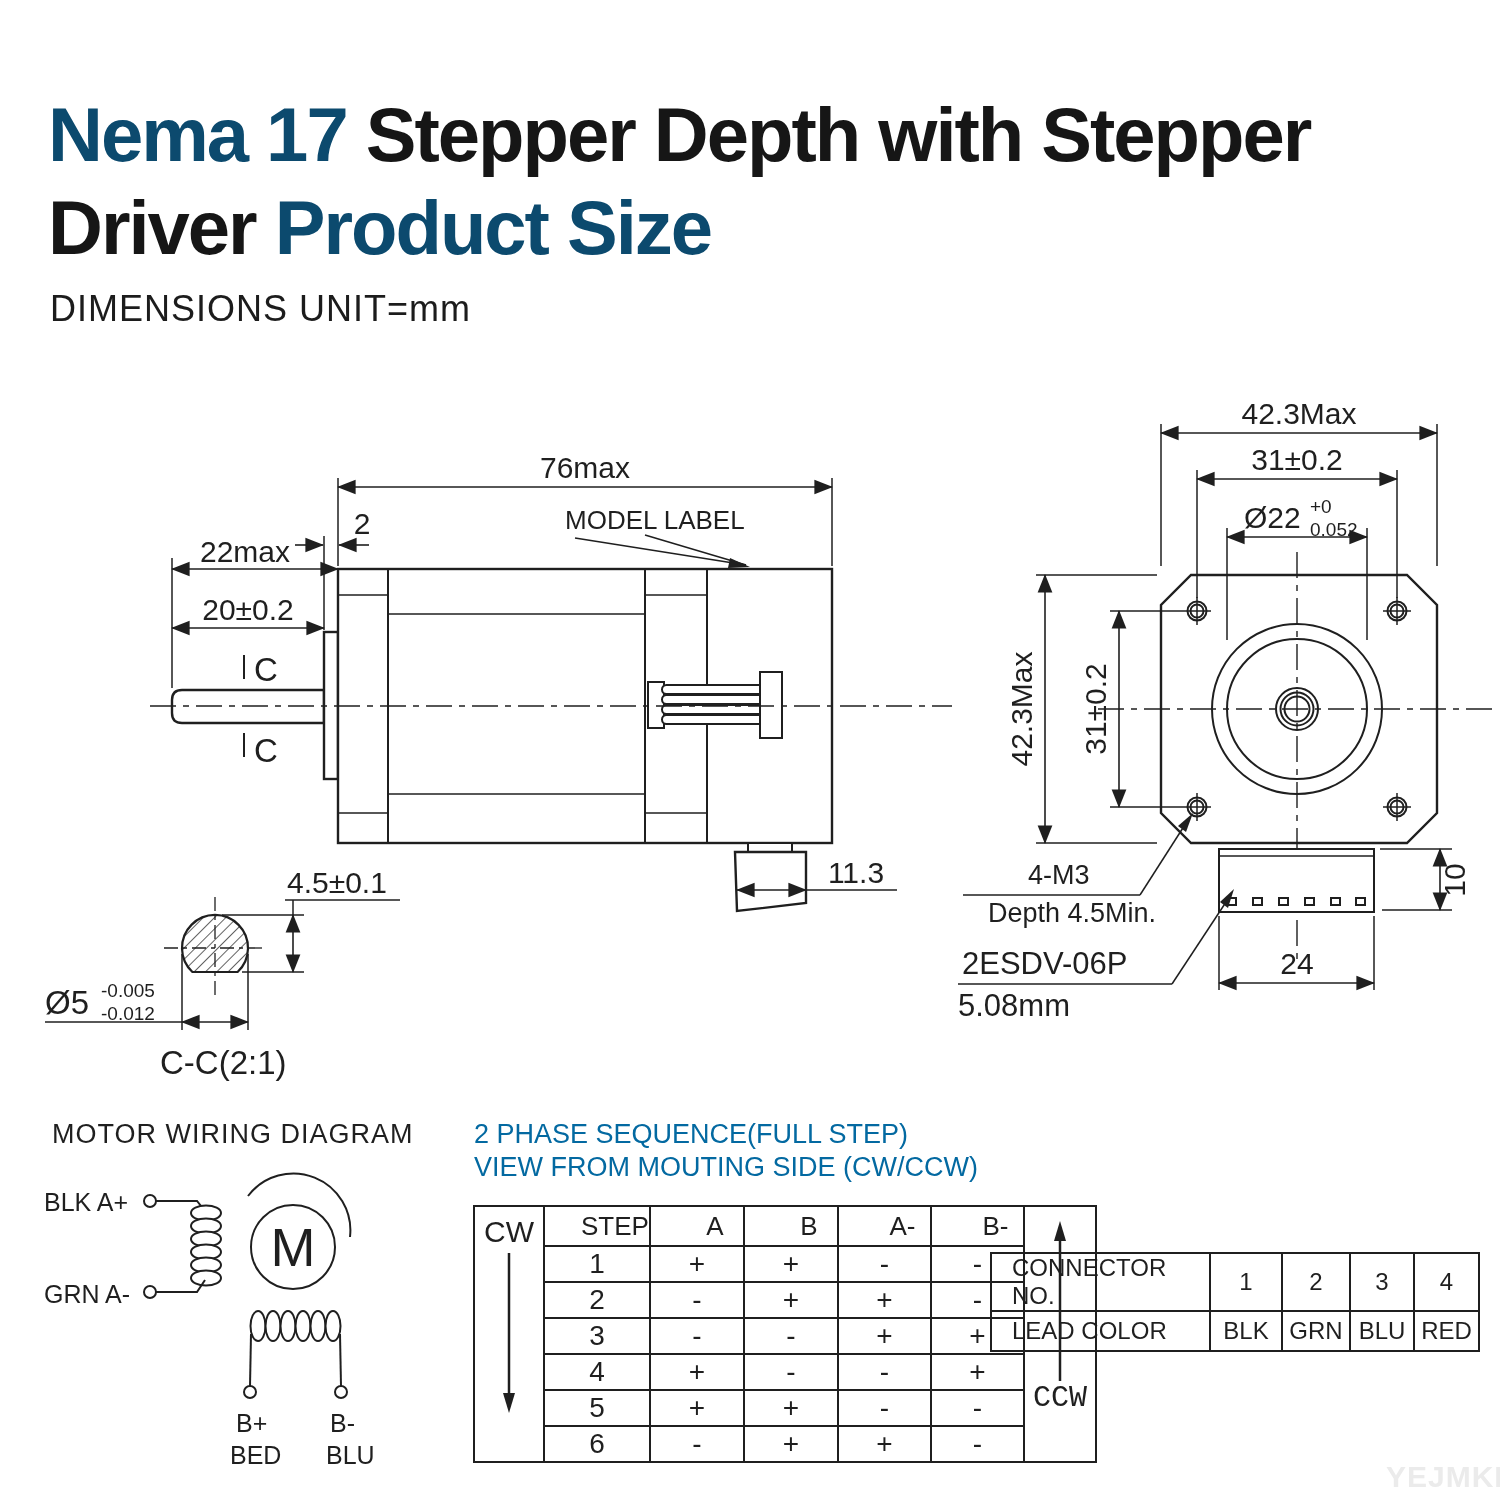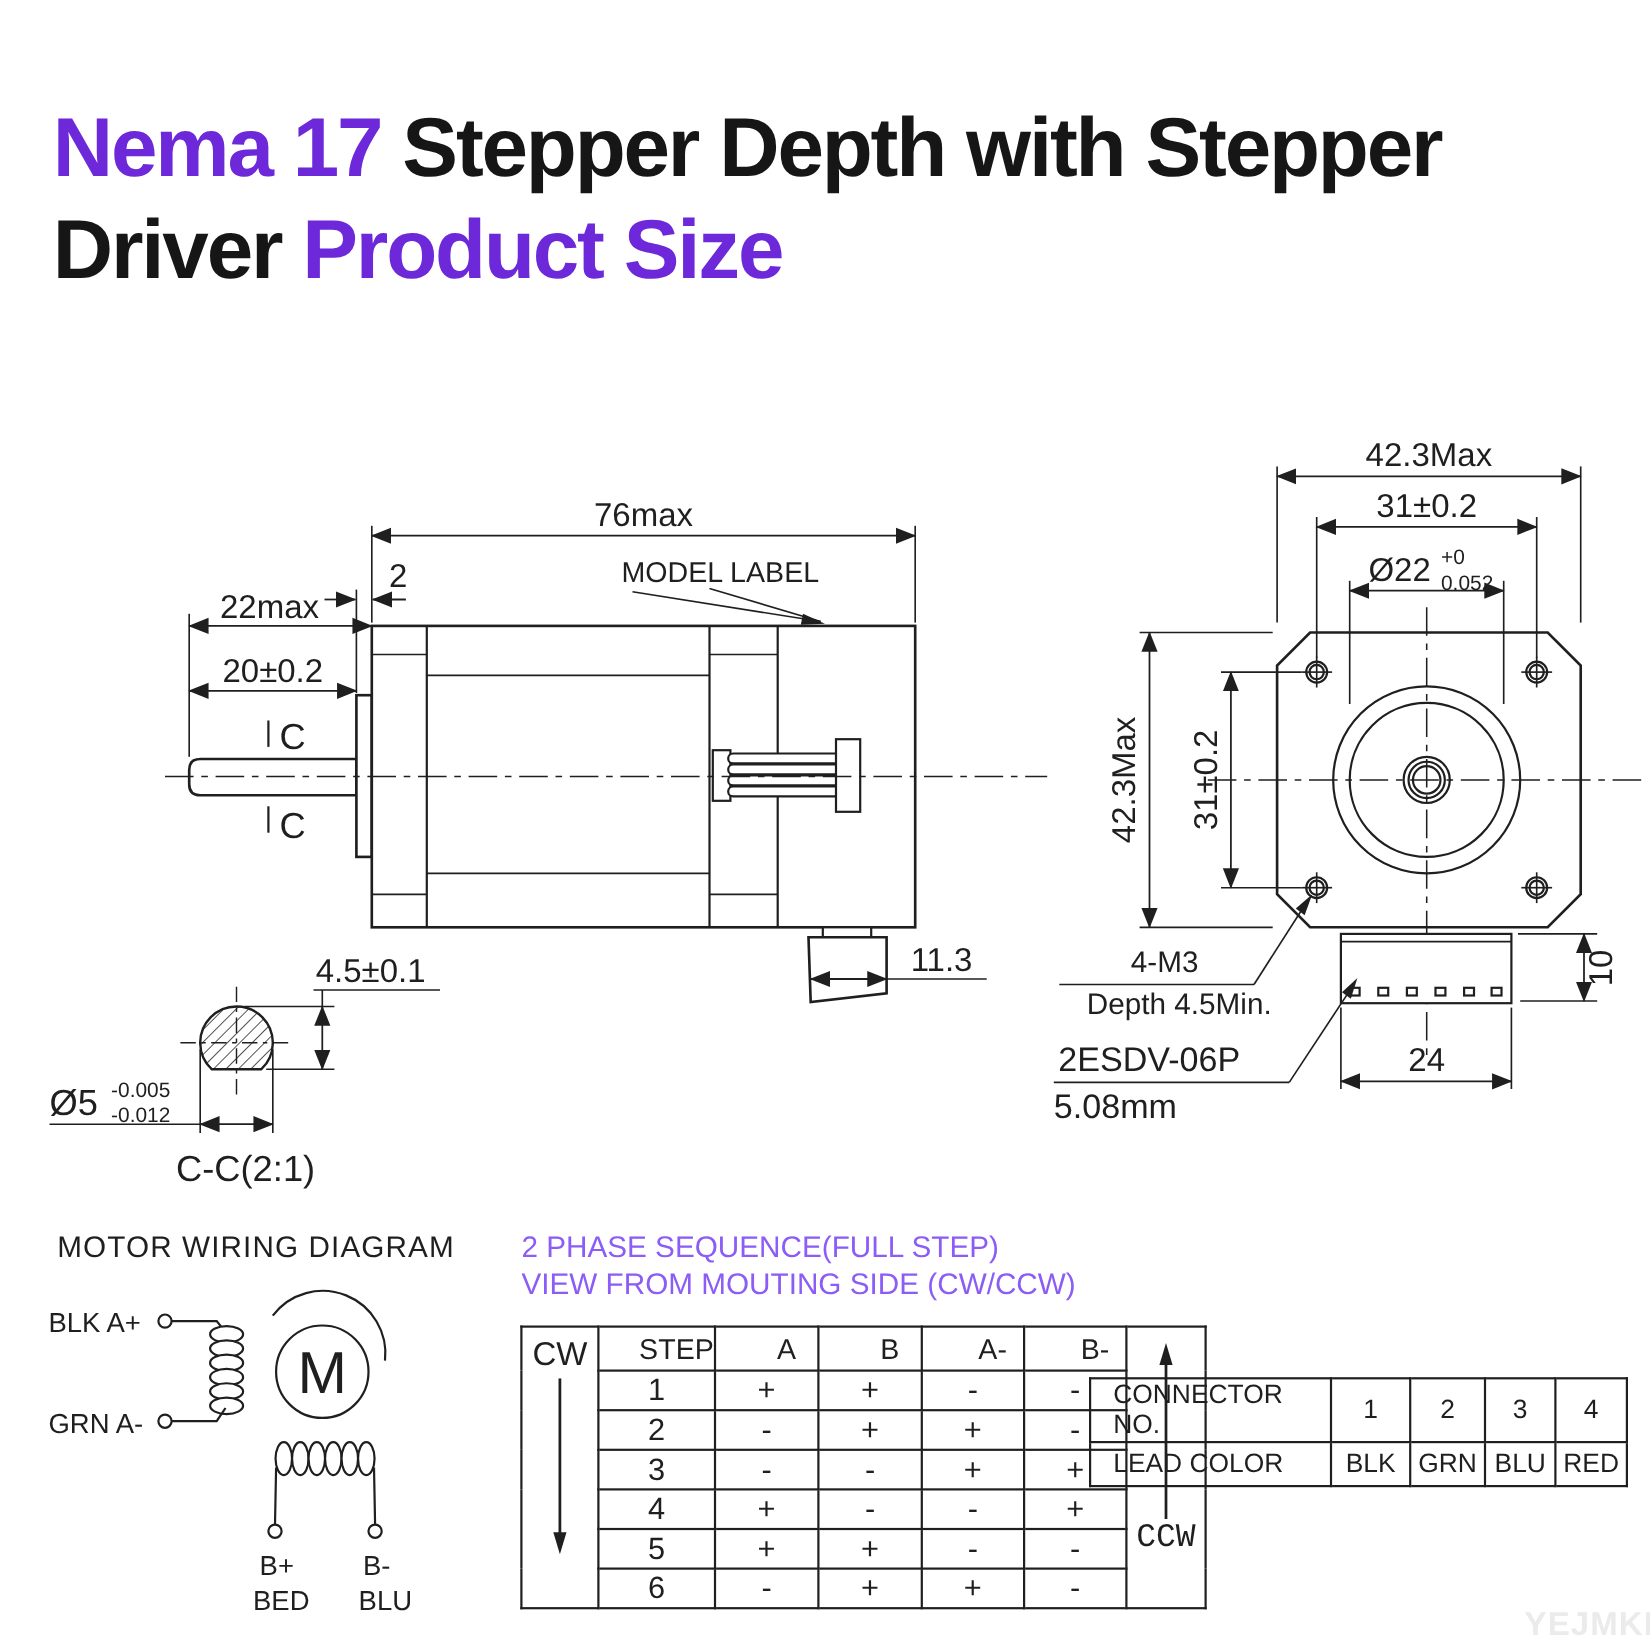--- a/index.html
+++ b/index.html
@@ -1,21 +1,21 @@
 <!DOCTYPE html>
 <html><head>
 <meta charset="utf-8">
 <style>
   html,body{margin:0;padding:0;background:#fff;}
   #page{position:relative;width:1500px;height:1500px;background:#fff;overflow:hidden;
         font-family:"Liberation Sans",sans-serif;color:#1f1f1f;}
   
   #title{position:absolute;left:48px;top:38px;width:1420px;
          font-weight:bold;font-size:76px;line-height:1.22;letter-spacing:-2px;color:#161616;}
-  .accent{color:#6d28d9;}
+  .accent{color:#0c4a6e;}
   #unit-note{position:absolute;left:50px;top:288px;font-size:36px;letter-spacing:1px;color:#1c1c1c;}
   
   #draw{position:absolute;left:0;top:0;width:1500px;height:1500px;}
   #draw text{fill:#1f1f1f;font-family:"Liberation Sans",sans-serif;}
   .ol{stroke:#1f1f1f;stroke-width:2.4;fill:#fff;}
   .ol2{stroke:#1f1f1f;stroke-width:2;fill:none;}
   .olw{stroke:#1f1f1f;stroke-width:2;fill:#fff;}
   .tl{stroke:#1f1f1f;stroke-width:1.5;fill:none;}
   .dl{stroke:#1f1f1f;stroke-width:1.6;fill:none;}
   .cl{stroke:#1f1f1f;stroke-width:1.4;fill:none;stroke-dasharray:26 7 6 7;}
@@ -26,39 +26,40 @@
   
   #phase-table{position:absolute;left:473px;top:1205px;border-collapse:collapse;table-layout:fixed;}
   #phase-table td,#phase-table th{border:2.5px solid #1f1f1f;text-align:center;vertical-align:middle;
       font-weight:normal;padding:0;font-size:27px;color:#1f1f1f;}
   #phase-table .hrow th{height:38px;font-size:26px;padding-left:36px;}
   #phase-table .drow td{height:34px;font-size:28px;}
   #phase-table td.cwcell,#phase-table td.ccwcell{vertical-align:top;}
   .cwlab{font-size:30px;margin-top:8px;}
   .ccwlab{font-size:30px;margin-bottom:6px;font-family:Liberation Mono, monospace;}
   .dirsvg{display:block;margin:4px auto 0 auto;}
-  #phase-title{position:absolute;left:474px;top:1118px;font-size:27px;line-height:1.22;color:#8b5cf6;}
+  #phase-title{position:absolute;left:474px;top:1118px;font-size:27px;line-height:1.22;color:#0369a1;}
   
   #conn-table{position:absolute;left:990px;top:1252px;border-collapse:collapse;table-layout:fixed;}
   #conn-table td{border:2.5px solid #1f1f1f;height:38px;font-size:24px;color:#1f1f1f;
       text-align:center;padding:0;}
   #conn-table td.lab{text-align:left;padding-left:20px;}
   
   #watermark{position:absolute;left:1386px;top:1460px;font-size:30px;font-weight:bold;
       letter-spacing:1px;color:#ebebeb;}
 </style>
 </head>
 <body>
 
 <div id="page">
 
   <h1 id="title">
     <div><span class="accent">Nema 17</span><span> Stepper Depth with Stepper</span></div>
     <div><span>Driver</span><span class="accent"> Product Size</span></div>
   </h1>
+  <div id="unit-note">DIMENSIONS UNIT=mm</div>
 
   <svg id="draw" viewBox="0 0 1500 1500">
     <defs>
       <marker id="arr" viewBox="0 0 12 12" refX="11" refY="6" markerWidth="12" markerHeight="12" orient="auto-start-reverse">
         <path d="M0,1.4 L11.6,6 L0,10.6 Z" fill="#1f1f1f"></path>
       </marker>
       <pattern id="hatch" width="8" height="8" patternUnits="userSpaceOnUse" patternTransform="rotate(45)">
         <line x1="0" y1="0" x2="0" y2="8" stroke="#1f1f1f" stroke-width="1.4"></line>
       </pattern>
     </defs>

